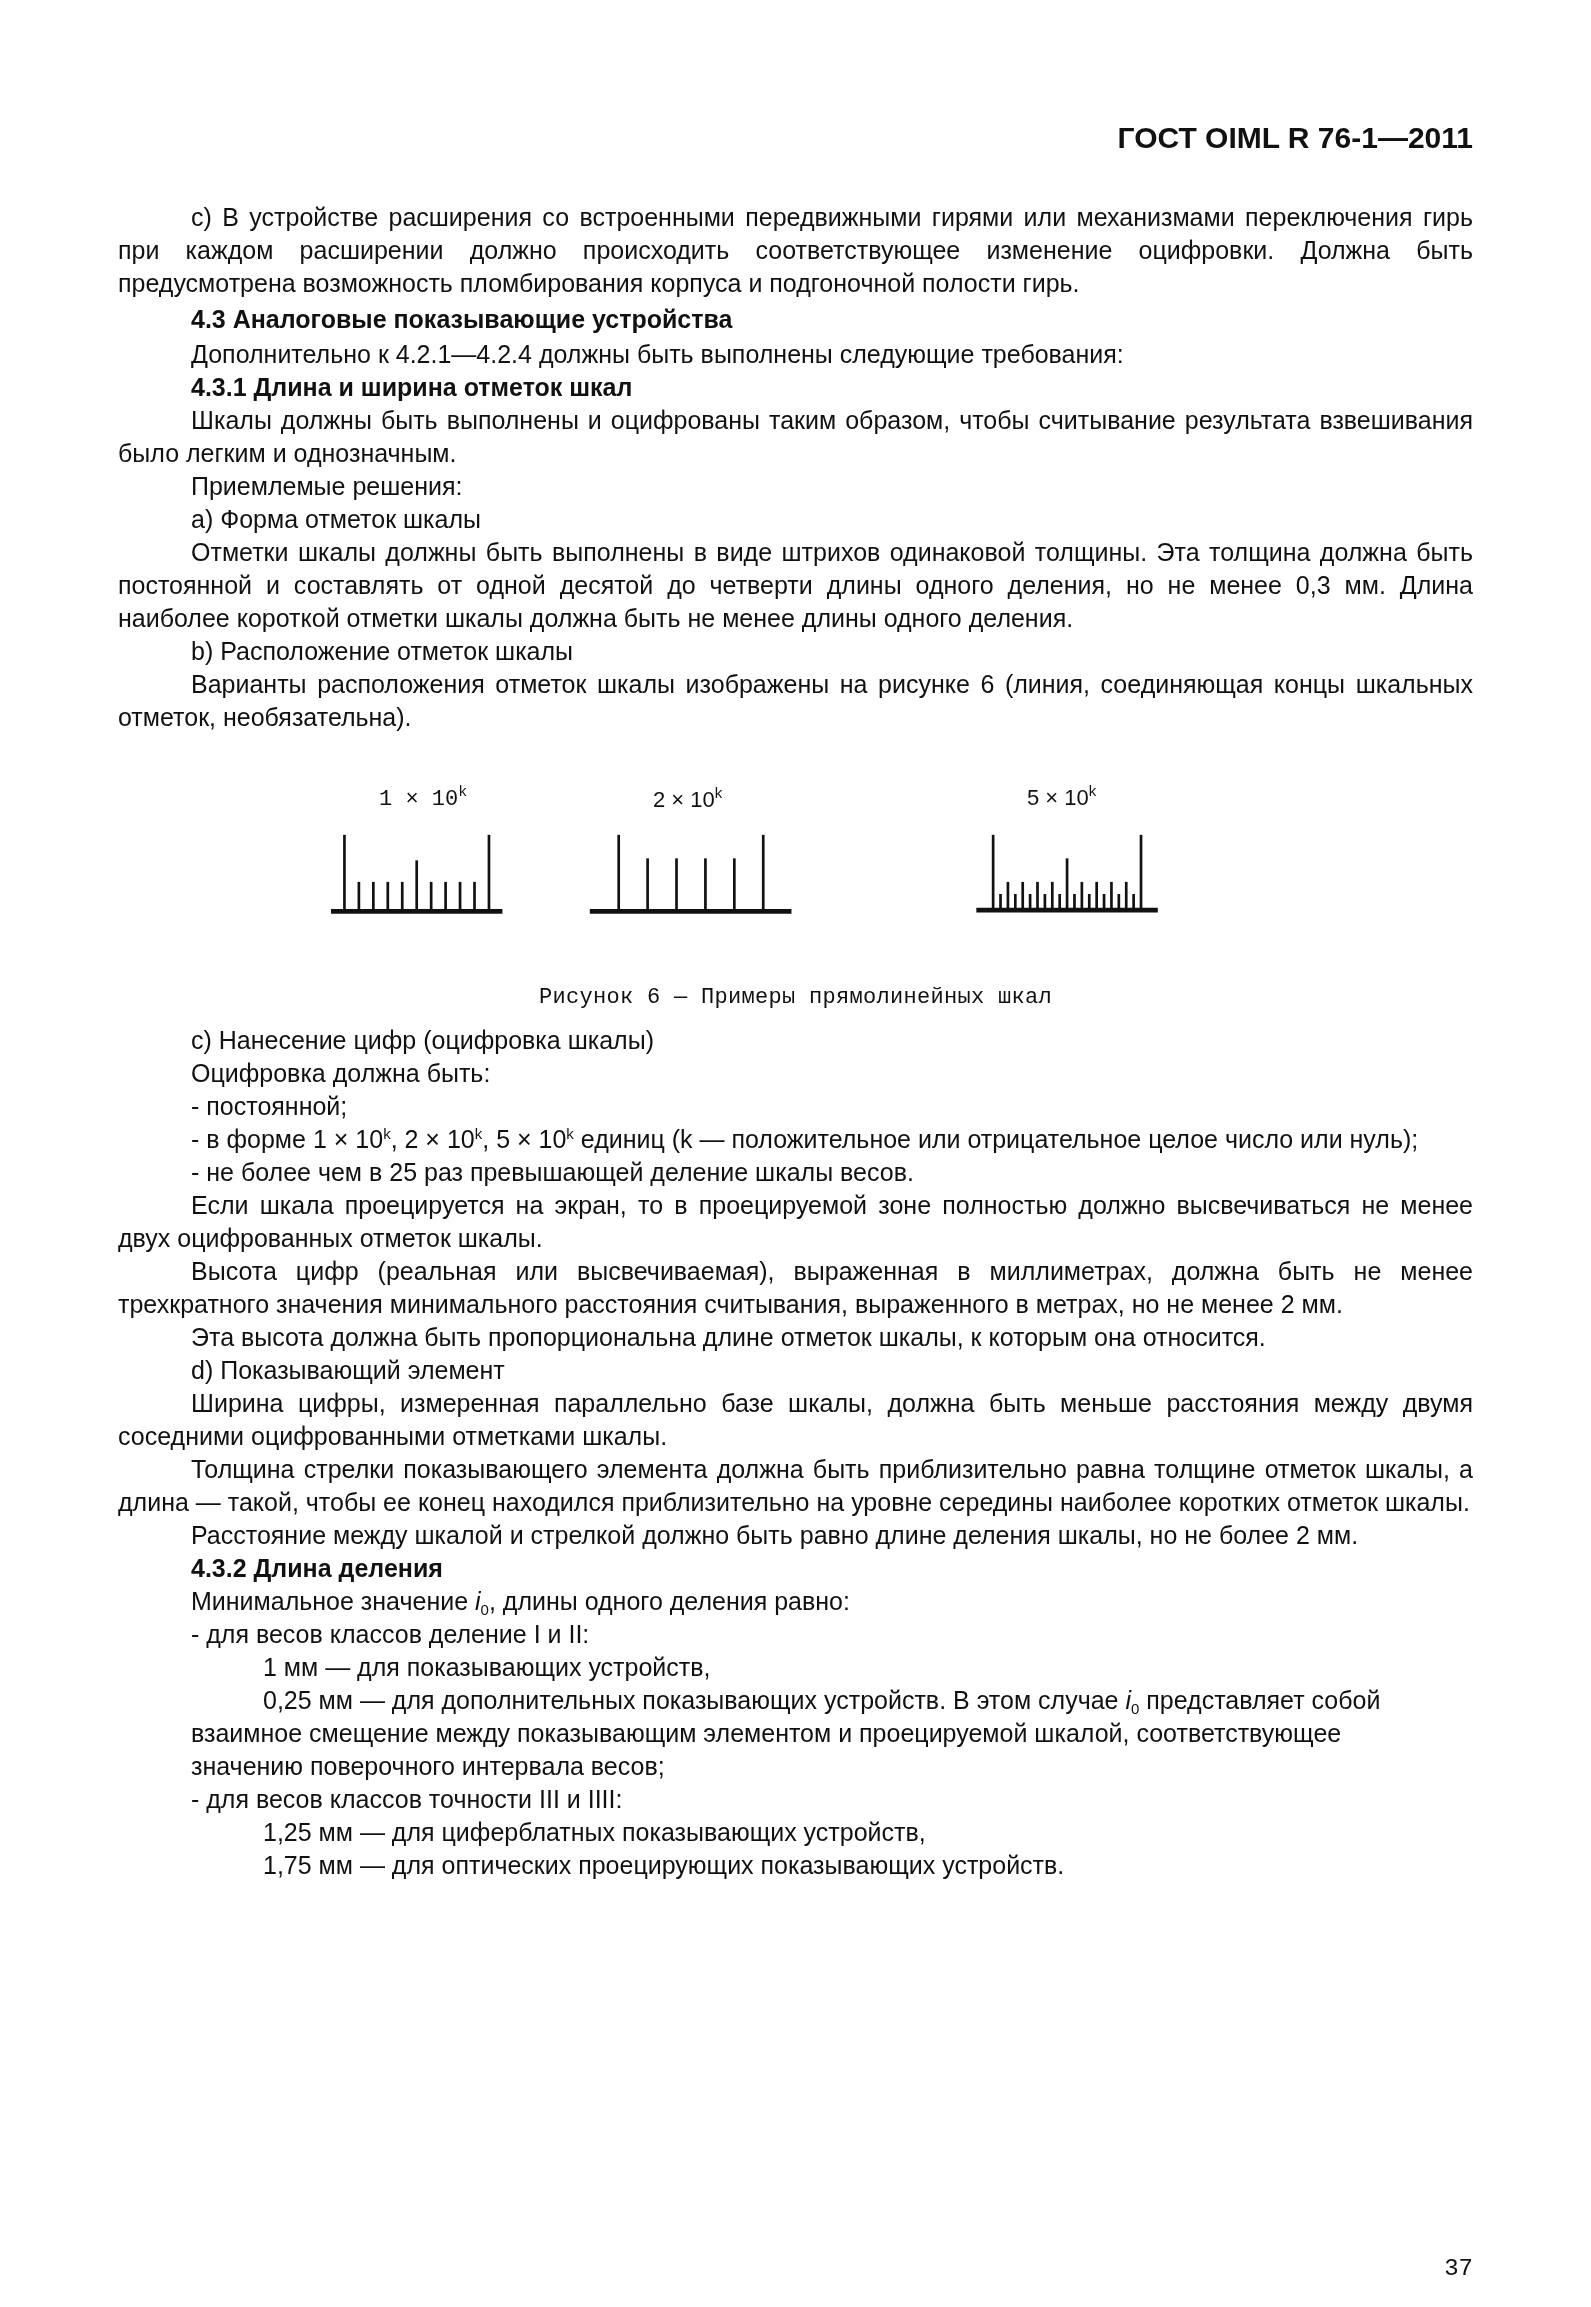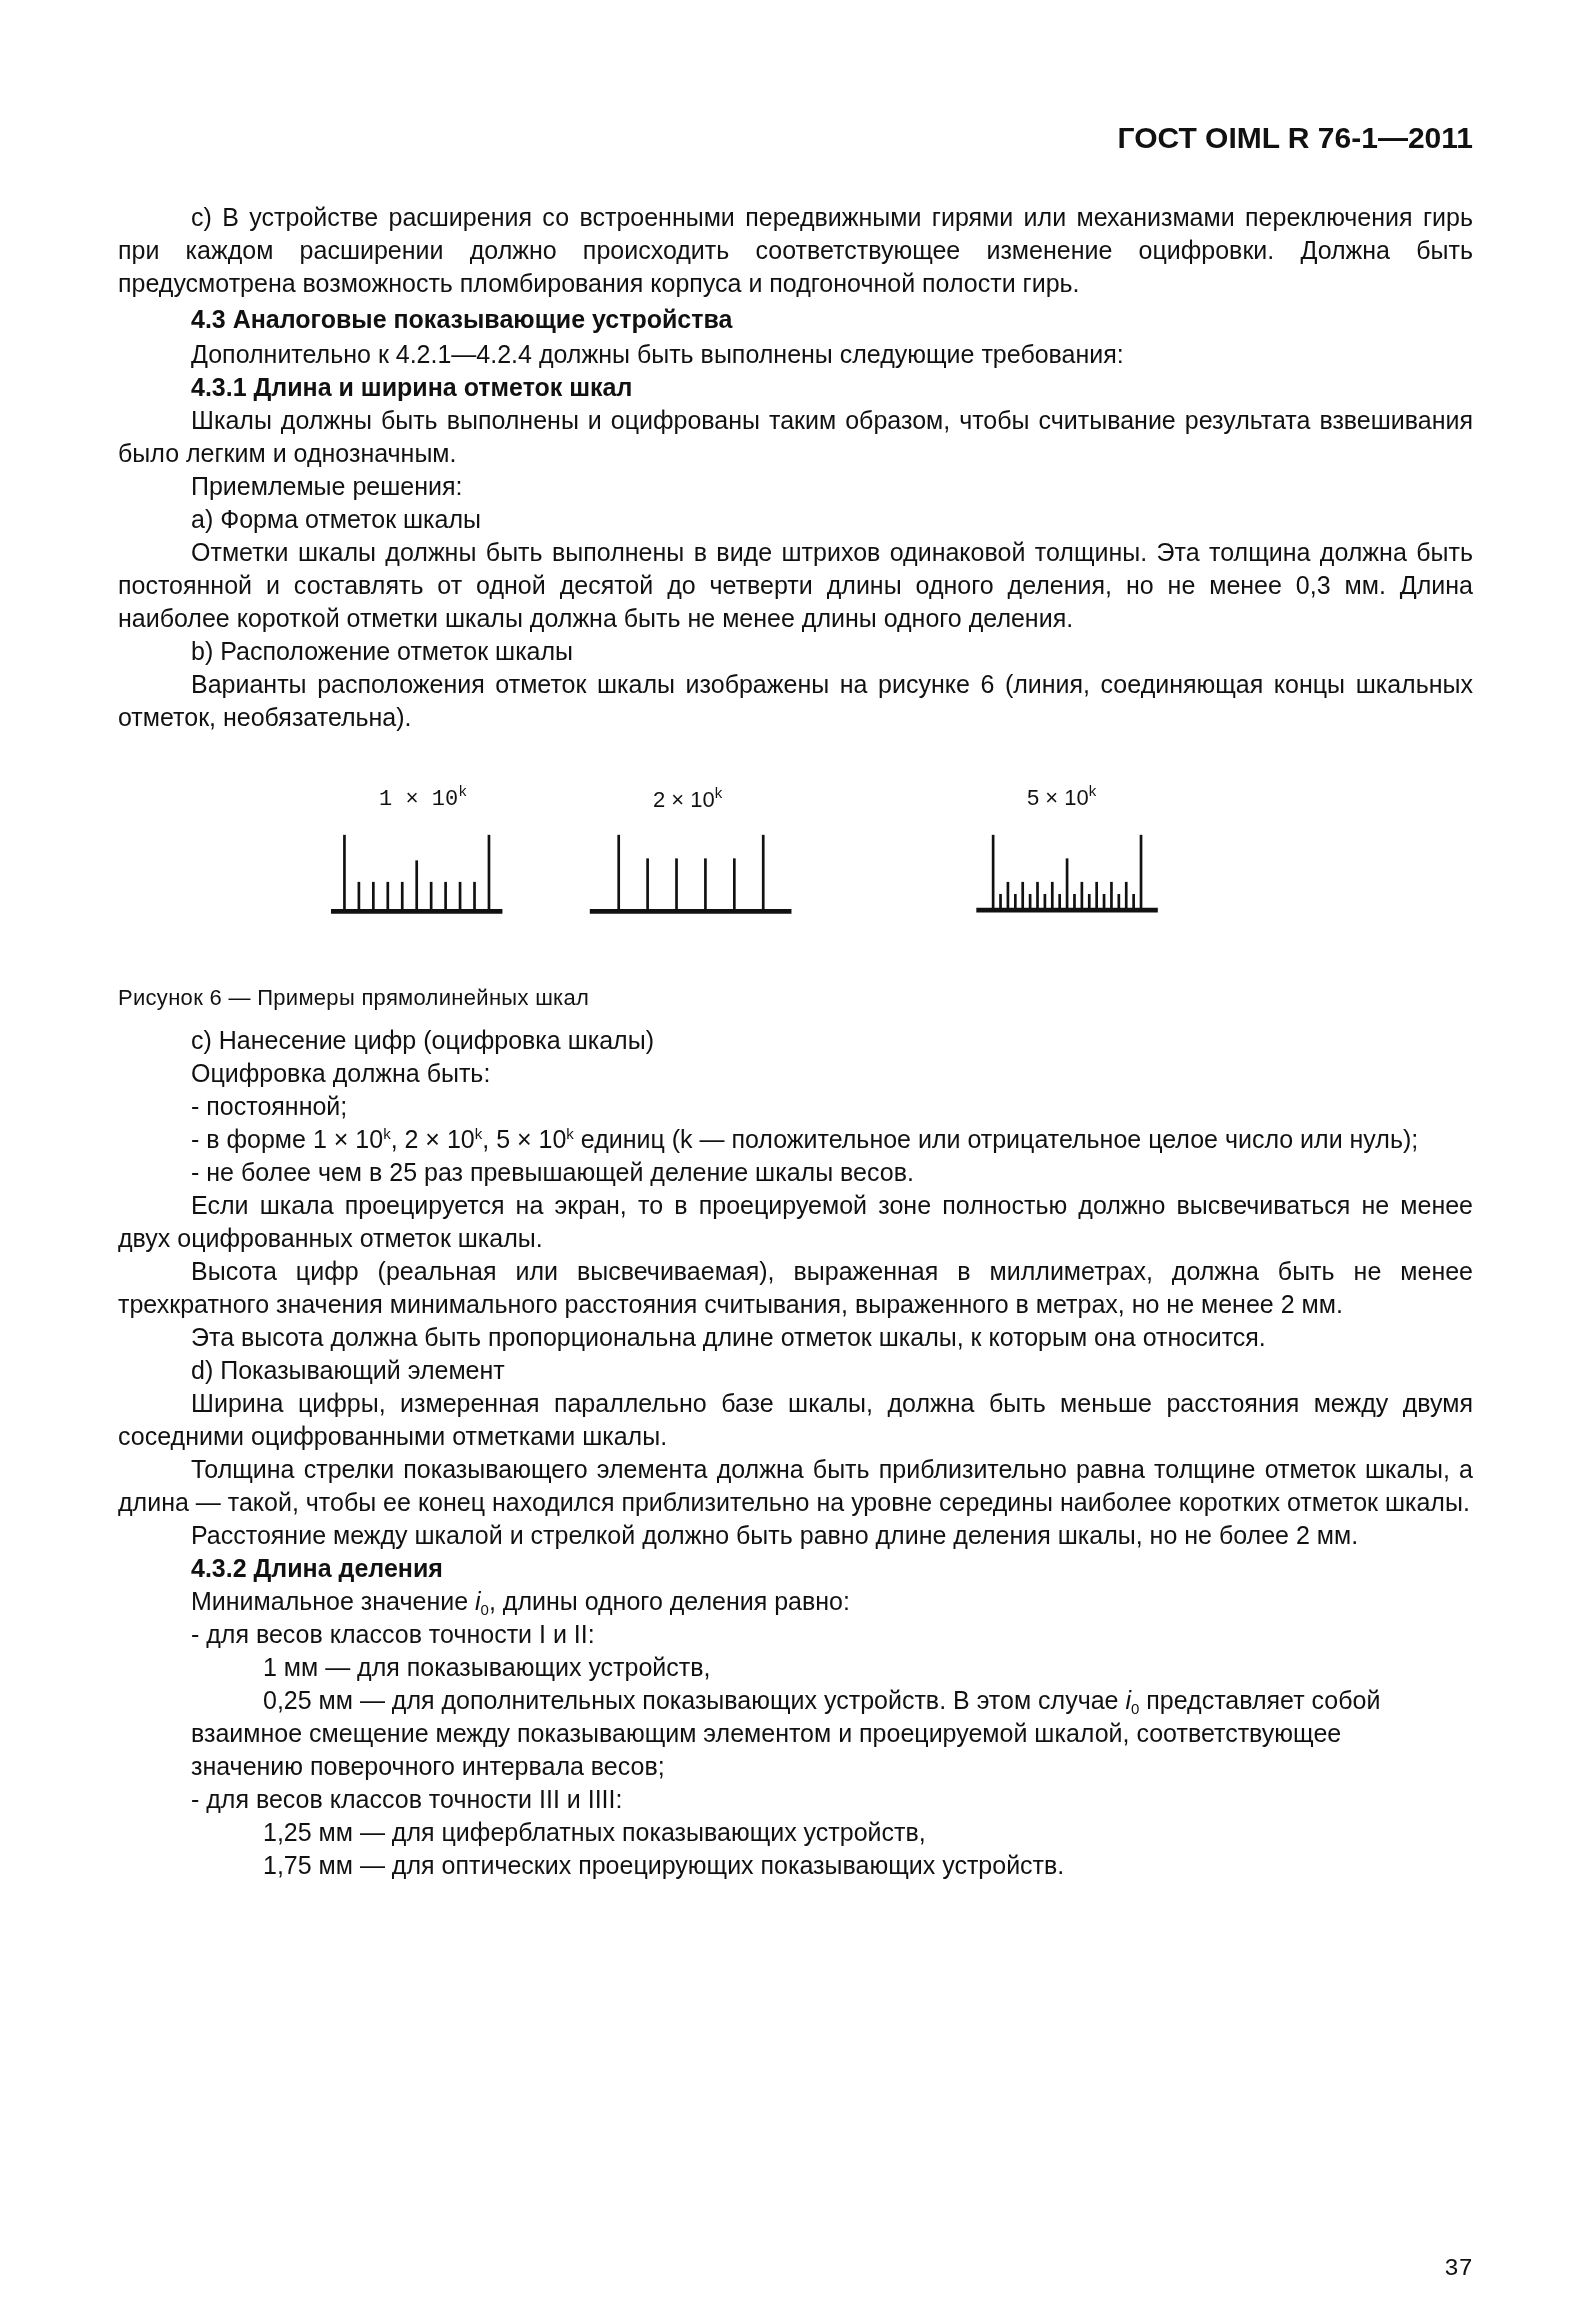--- a/index.html
+++ b/index.html
@@ -9,21 +9,21 @@
   .body { position: absolute; left: 118px; top: 201px; width: 1355px; font-size: 25px; line-height: 33px; }
   .p { margin: 0; text-align: justify; text-indent: 73px; }
   .p.head { font-weight: bold; }
   .p.ind2b { text-indent: 145px; }
   .p.hang { text-indent: 0; padding-left: 73px; }
   .gap { height: 2.7px; }
   sup { font-size: 15px; vertical-align: 9.4px; line-height: 0; }
   sub { font-size: 15px; vertical-align: -5.4px; line-height: 0; }
   .figure { position: relative; height: 290px; }
   .fig-label { position: absolute; font-size: 22px; }
-  .fig-caption { position: absolute; top: 247px; left: 0; width: 100%; text-align: left; font-size: 22px; letter-spacing: 0.3px; }
+  .fig-caption { position: absolute; top: 247px; left: 0; width: 100%; text-align: center; font-size: 22px; letter-spacing: 0.3px; font-family: Liberation Mono, monospace; }
   .scale-svg { position: absolute; left: 0; top: 0; }
   .pagenum { position: absolute; top: 2255px; right: 118px; font-size: 24px; font-family: Liberation Mono, monospace; }
 </style>
 </head>
 <body>
 
 <div class="header">ГОСТ OIML R 76-1—2011</div>
 
 <div class="body">
   <p class="p">c) В устройстве расширения со встроенными передвижными гирями или механизмами переключения гирь при каждом расширении должно происходить соответствующее изменение оцифровки. Должна быть предусмотрена  возможность пломбирования корпуса и подгоночной полости гирь.</p>
@@ -107,21 +107,21 @@
   <p class="p">- не более чем в 25 раз превышающей деление шкалы весов.</p>
   <p class="p">Если шкала проецируется на экран, то в проецируемой зоне полностью должно высвечиваться не менее двух оцифрованных отметок шкалы.</p>
   <p class="p">Высота цифр (реальная или высвечиваемая),  выраженная в миллиметрах, должна быть не менее трехкратного значения минимального расстояния считывания, выраженного в метрах, но не менее 2 мм.</p>
   <p class="p">Эта высота должна быть пропорциональна длине отметок шкалы, к которым она относится.</p>
   <p class="p">d) Показывающий элемент</p>
   <p class="p">Ширина цифры, измеренная параллельно базе шкалы, должна быть меньше расстояния между двумя соседними оцифрованными отметками шкалы.</p>
   <p class="p">Толщина стрелки показывающего элемента должна быть приблизительно равна толщине отметок шкалы, а длина —  такой, чтобы ее конец находился приблизительно на уровне середины наиболее коротких отметок шкалы.</p>
   <p class="p">Расстояние между шкалой и стрелкой должно быть равно длине деления шкалы, но не более 2 мм.</p>
   <p class="p head">4.3.2 Длина деления</p>
   <p class="p"><span>Минимальное значение </span><i>i</i><sub>0</sub><span>, длины одного деления равно:</span></p>
-  <p class="p">- для  весов классов точности I и II:</p>
+  <p class="p">- для  весов классов деление I и II:</p>
   <p class="p ind2b">1 мм — для показывающих устройств,</p>
   <p class="p ind2b"><span>0,25 мм — для дополнительных показывающих устройств. В этом случае </span><i>i</i><sub>0</sub><span> представляет собой</span></p>
   <p class="p hang">взаимное смещение между показывающим элементом  и  проецируемой  шкалой, соответствующее</p>
   <p class="p hang">значению поверочного интервала весов;</p>
   <p class="p">- для весов классов точности III и IIII:</p>
   <p class="p ind2b">1,25 мм — для циферблатных показывающих устройств,</p>
   <p class="p ind2b">1,75 мм — для оптических проецирующих показывающих устройств.</p>
 </div>
 
 <div class="pagenum">37</div>

